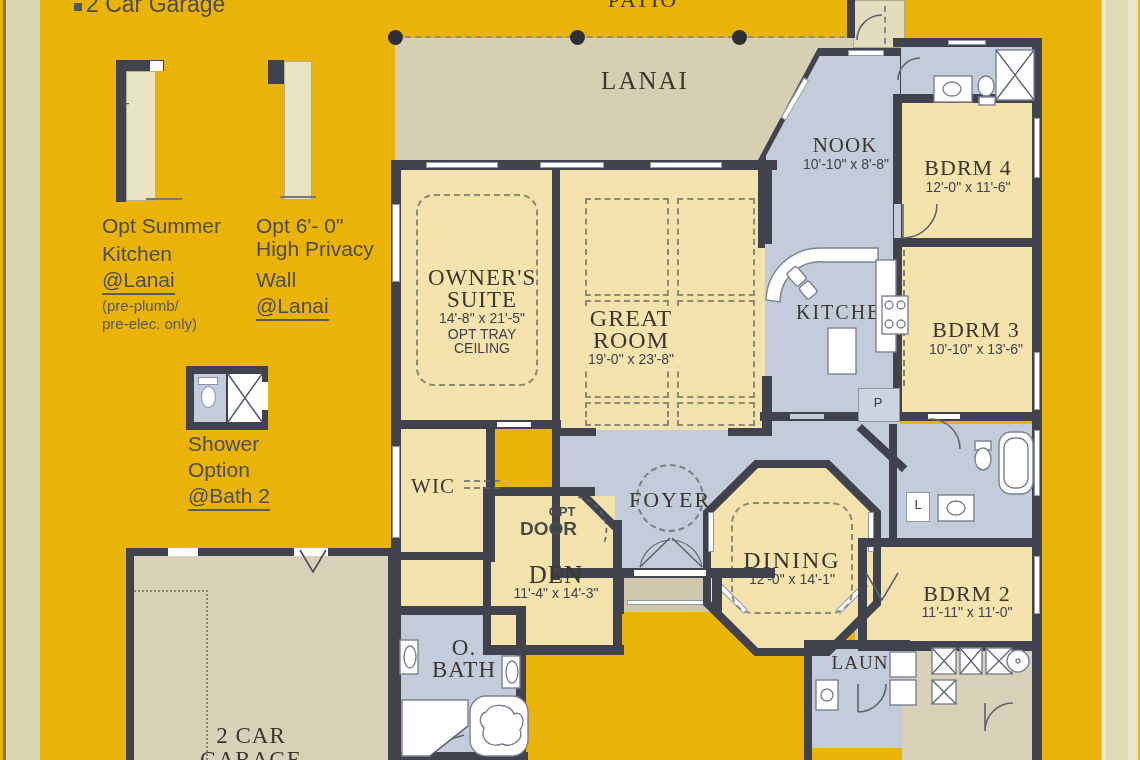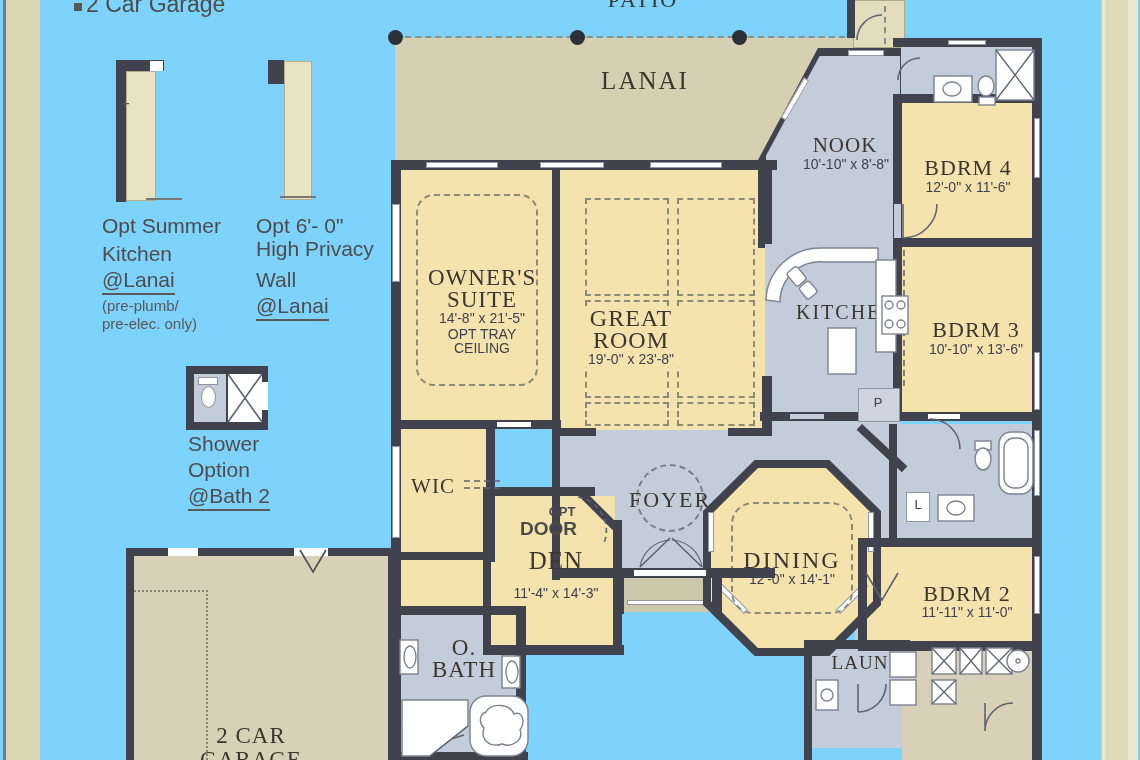--- a/index.html
+++ b/index.html
@@ -1,16 +1,16 @@
 <!DOCTYPE html>
 <html><head>
 <meta charset="utf-8">
 <style>
   html,body{margin:0;padding:0;background:#fff;}
-  #plan{position:relative;width:1140px;height:760px;overflow:hidden;background:#7dd3fc;}
+  #plan{position:relative;width:1140px;height:760px;overflow:hidden;background:#eab308;}
   #plan div{box-sizing:border-box;}
   .wall{position:absolute;background:#40424d;}
   .tan{position:absolute;background:#f4e3ad;}
   .wet{position:absolute;background:#c3ccda;}
   .lan{position:absolute;background:#d6cfb1;}
   .gar{position:absolute;background:#d8d1b8;}
   .por{position:absolute;background:#cec7ac;}
   .win{position:absolute;background:#ffffff;border:1px solid #9098a6;}
   .lbl{position:absolute;font-family:"Liberation Serif",serif;color:#3b372f;text-align:center;line-height:1.05;letter-spacing:1px;white-space:nowrap;}
   .dim{position:absolute;font-family:"Liberation Sans",sans-serif;color:#3f424c;text-align:center;font-size:14px;line-height:1.1;white-space:nowrap;}
@@ -207,21 +207,21 @@
 
   <div class="lbl" style="left:930px;top:318px;width:92px;font-size:22px;">BDRM 3</div>
   <div class="dim" style="left:922px;top:342px;width:108px;">10'-10" x 13'-6"</div>
 
   <div class="lbl" style="left:404px;top:475px;width:58px;font-size:21px;">WIC</div>
   <div class="lbl" style="left:622px;top:488px;width:96px;font-size:22px;letter-spacing:2px;">FOYER</div>
 
   <div class="dim" style="left:540px;top:505px;width:44px;font-size:13px;font-weight:bold;color:#4a4a4a;">OPT</div>
   <div class="dim" style="left:520px;top:519px;width:52px;font-size:19px;font-weight:bold;color:#4a4a4a;">DOOR</div>
 
-  <div class="lbl" style="left:524px;top:548px;width:64px;font-size:25px;">DEN</div>
+  <div class="lbl" style="left:524px;top:562px;width:64px;font-size:25px;">DEN</div>
   <div class="dim" style="left:510px;top:586px;width:92px;">11'-4" x 14'-3"</div>
 
   <div class="lbl" style="left:727px;top:548px;width:130px;font-size:24px;letter-spacing:2px;">DINING</div>
   <div class="dim" style="left:725px;top:572px;width:134px;">12'-0" x 14'-1"</div>
 
   <div class="lbl" style="left:912px;top:582px;width:110px;font-size:22px;">BDRM 2</div>
   <div class="dim" style="left:906px;top:605px;width:122px;">11'-11" x 11'-0"</div>
 
   <div class="lbl" style="left:440px;top:636px;width:48px;font-size:23px;">O.</div>
   <div class="lbl" style="left:428px;top:658px;width:72px;font-size:23px;">BATH</div>

